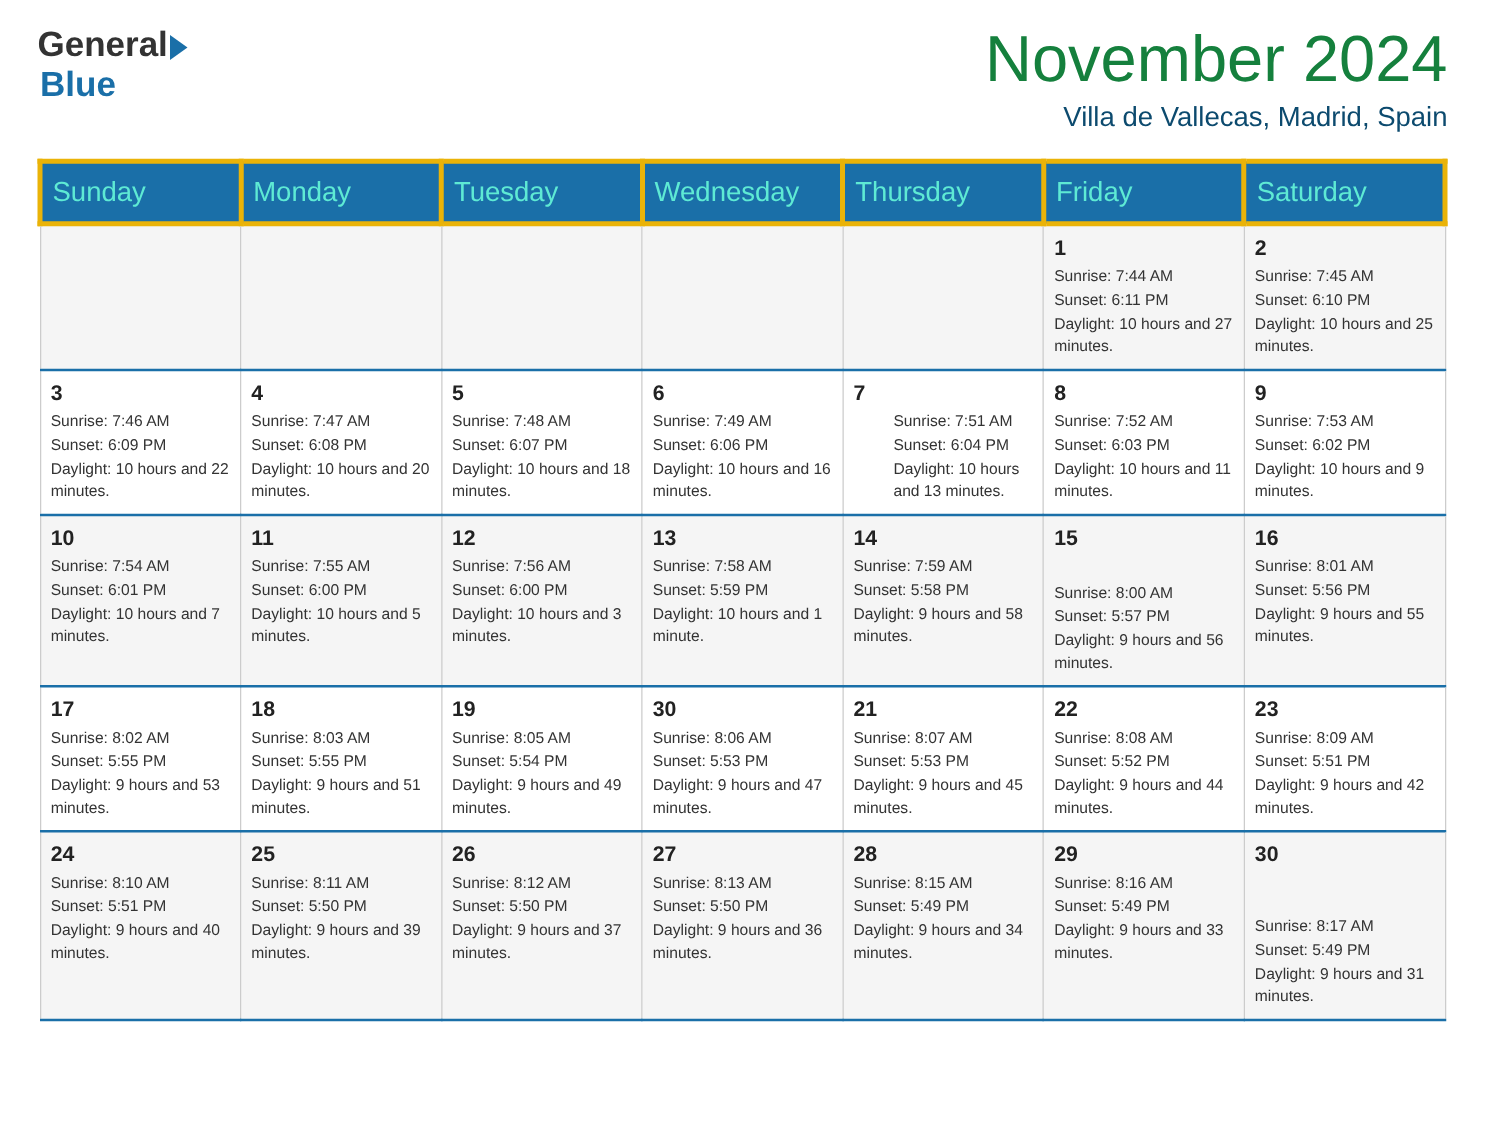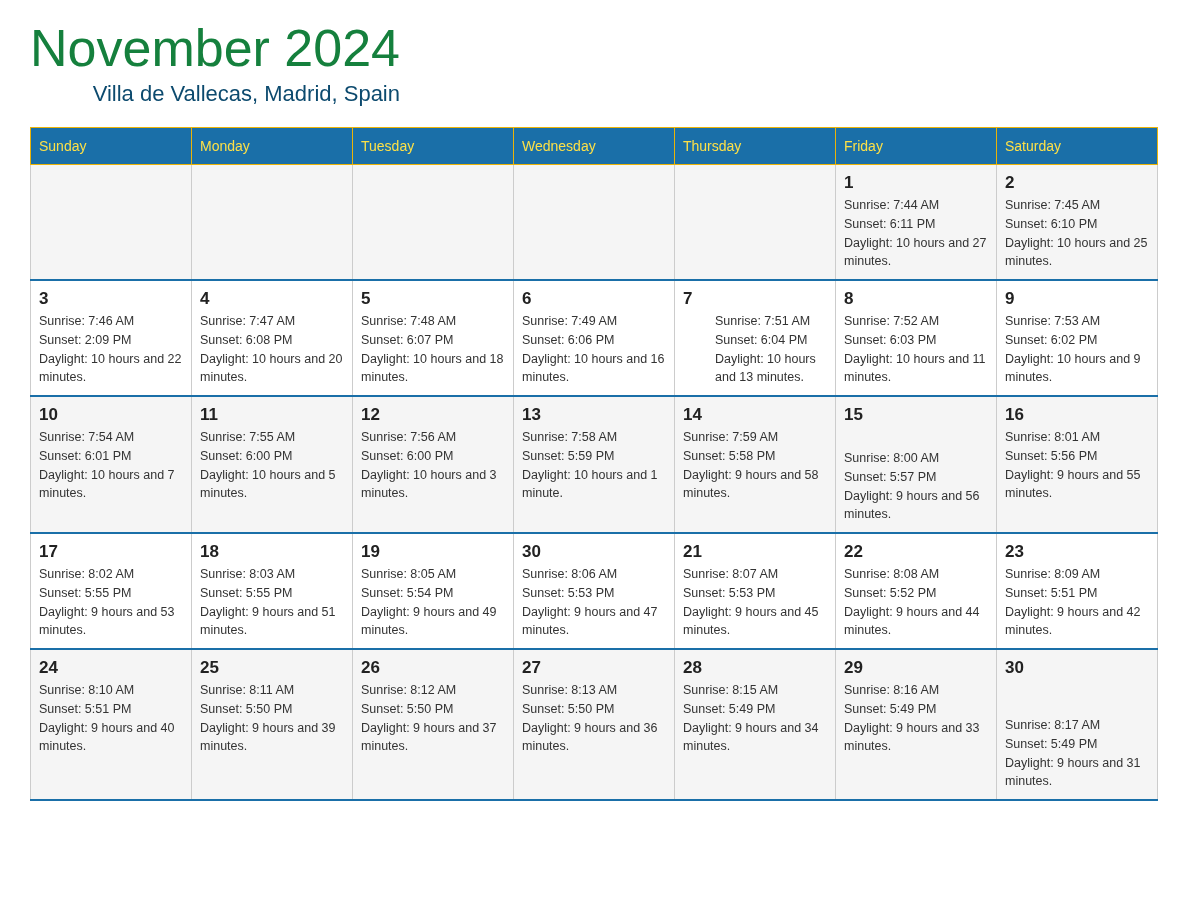--- a/index.html
+++ b/index.html
@@ -59,26 +59,26 @@
       color: #0c4a6e;
       margin-top: 4px;
     }
     table {
       width: 100%;
       border-collapse: collapse;
       table-layout: fixed;
     }
     thead tr th {
       background-color: #1a6fa8;
-      color: #fde047;
+      color: #5eead4;
       padding: 10px 8px;
-      font-size: 14px;
+      font-size: 22px;
       font-weight: normal;
       text-align: left;
-      border: 1px solid #eab308;
+      border: 4px solid #eab308;
     }
     tbody tr {
       border-bottom: 2px solid #1a6fa8;
     }
     tbody tr td {
       vertical-align: top;
       padding: 8px 8px;
       font-size: 13px;
       color: #222;
       border: 1px solid #ccc;
@@ -103,20 +103,27 @@
       background-color: #f5f5f5;
     }
     tbody tr:nth-child(even) td {
       background-color: #fff;
     }
   </style>
 </head>
 <body>
 
 <div class="header">
+  <div class="logo">
+    <div class="logo-text">
+      <span class="logo-general">General</span>
+      <div class="logo-blue-arrow"></div>
+    </div>
+    <span class="logo-blue">Blue</span>
+  </div>
   <div class="header-right">
     <div class="month-title">November 2024</div>
     <div class="location">Villa de Vallecas, Madrid, Spain</div>
   </div>
 </div>
 
 <table>
   <thead>
     <tr>
     <th>Sunday</th>
@@ -145,21 +152,21 @@
           <span class="day-number">2</span>
           <div class="day-info" style="white-space: pre-line;">Sunrise: 7:45 AM
 Sunset: 6:10 PM
 Daylight: 10 hours and 25 minutes.</div>
         </td>
       </tr>
       <tr>
         <td>
           <span class="day-number">3</span>
           <div class="day-info" style="white-space: pre-line;">Sunrise: 7:46 AM
-Sunset: 2:09 PM
+Sunset: 6:09 PM
 Daylight: 10 hours and 22 minutes.</div>
         </td>
         <td>
           <span class="day-number">4</span>
           <div class="day-info" style="white-space: pre-line;">Sunrise: 7:47 AM
 Sunset: 6:08 PM
 Daylight: 10 hours and 20 minutes.</div>
         </td>
         <td>
           <span class="day-number">5</span>

